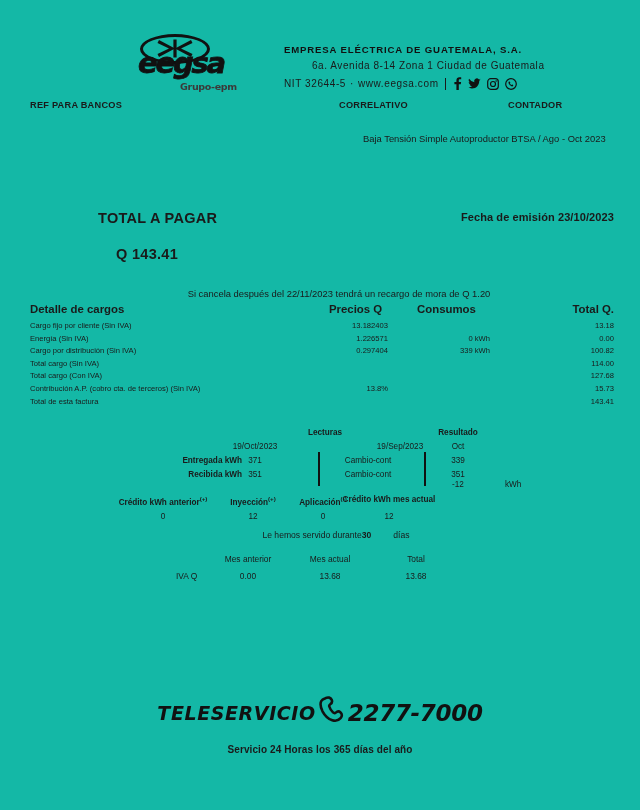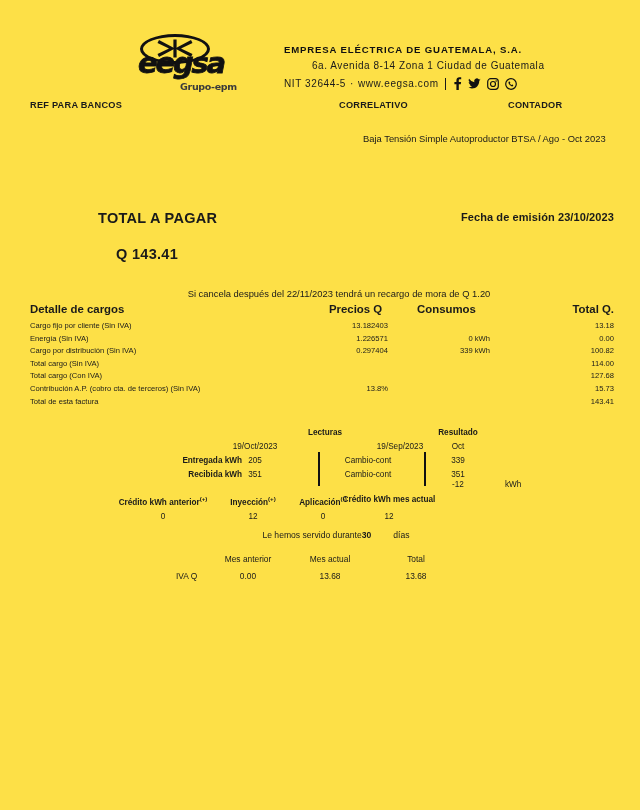--- a/index.html
+++ b/index.html
@@ -13,21 +13,21 @@
     height: 810px;
     position: relative;
     font-family: "Liberation Sans", sans-serif;
     color: #1a1a1a;
     overflow: hidden;
   }
   .page {
     position: relative;
     width: 640px;
     height: 810px;
-    background: #fde047;
+    background: #14b8a6;
   }
 
   
   .header {
     position: absolute;
     top: 33px;
     left: 0;
     width: 640px;
     height: 62px;
   }
@@ -395,21 +395,21 @@
     <div class="lec-h-resultado">Resultado</div>
     <div class="lec-date-1">19/Oct/2023</div>
     <div class="lec-date-2">19/Sep/2023</div>
     <div class="lec-res-mes">Oct</div>
 
     <div class="lec-bar" style="left:318px; top:24px; height:34px;"></div>
     <div class="lec-bar" style="left:424px; top:24px; height:34px;"></div>
 
     <div id="readings-rows">
         <div class="lec-label" style="top: 28px;">Entregada  kWh</div>
-        <div class="lec-v1" style="top: 28px;">205</div>
+        <div class="lec-v1" style="top: 28px;">371</div>
         <div class="lec-v2" style="top: 28px;">Cambio-cont</div>
         <div class="lec-v3" style="top: 28px;">339</div>
         <div class="lec-label" style="top: 42px;">Recibida  kWh</div>
         <div class="lec-v1" style="top: 42px;">351</div>
         <div class="lec-v2" style="top: 42px;">Cambio-cont</div>
         <div class="lec-v3" style="top: 42px;">351</div>
       </div>
 
     <div class="lec-v3" style="top:52px;">-12</div>
     <div class="lec-unit" style="top:52px;">kWh</div>
@@ -441,14 +441,26 @@
         <div class="iva-h" style="left: 416px;">Total</div>
       </div>
     <div class="iva-label">IVA Q</div>
     <div id="iva-values">
         <div class="iva-v" style="left: 248px;">0.00</div>
         <div class="iva-v" style="left: 330px;">13.68</div>
         <div class="iva-v" style="left: 416px;">13.68</div>
       </div>
   </div>
 
+  <div class="footer">
+    <div class="tele-row">
+      <span class="tele-word">TELESERVICIO</span>
+      <span class="phone-icon">
+        <svg width="27" height="30" viewBox="0 0 27 30">
+          <path d="M7.5 2.2c2.6-1.4 5.1-.6 6.1 1.4.9 1.9.2 3.6-1.3 4.6-1 .7-1.3 1.3-1 2.3.6 2.1 2 4.3 3.7 5.9 1.1 1 1.9 1 2.8.2 1.4-1.3 3.3-1.5 4.8-.2 1.7 1.5 1.6 4 0 5.8-2.2 2.5-5.3 3.1-8.3 2.1-4.1-1.4-7.6-4.9-9.8-9C2.4 11 2 7.5 3.3 5c.8-1.5 2.3-2.1 4.2-2.8z" fill="none" stroke="#111" stroke-width="2.6" stroke-linejoin="round"></path>
+        </svg>
+      </span>
+      <span class="tele-number">2277-7000</span>
+    </div>
+    <div class="tele-sub">Servicio 24 Horas los 365 días del año</div>
+  </div>
 
 </div>
 
 </body></html>

